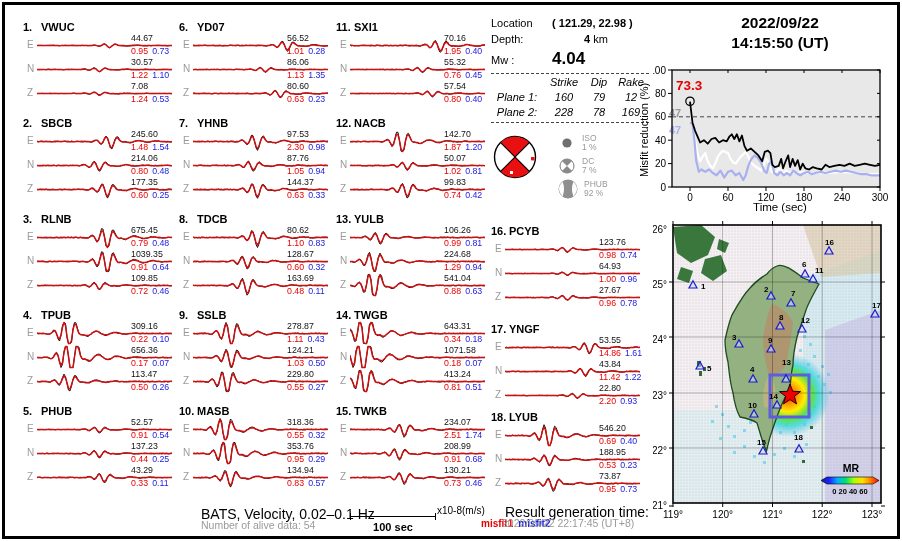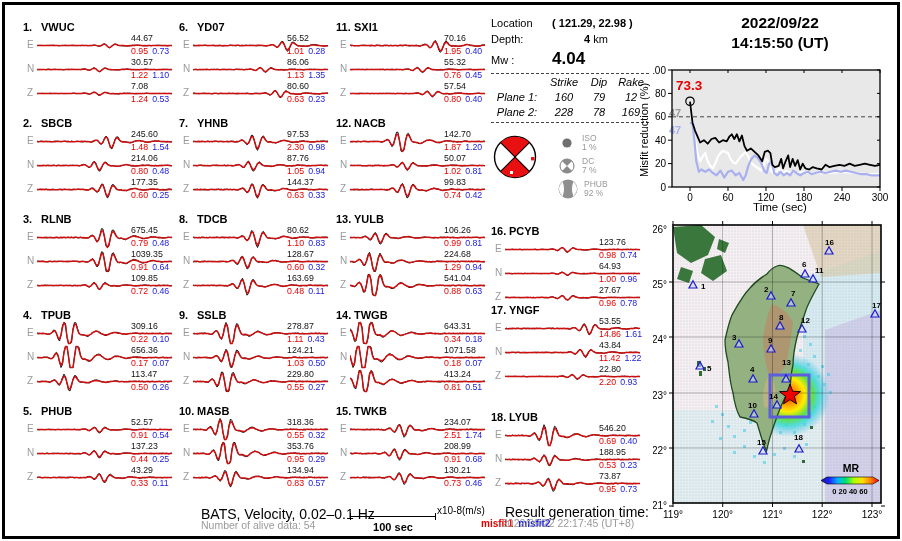--- a/index.html
+++ b/index.html
@@ -630,21 +630,21 @@
           <svg width="136" height="24" class="chan-svg">
             <path d="M0.0,12.4L1.5,12.3L3.0,12.4L4.5,12.4L6.0,12.4L7.5,12.4L9.0,12.5L10.5,12.4L12.0,12.6L13.5,12.4L15.0,12.3L16.5,12.7L18.0,12.6L19.5,12.7L21.0,12.3L22.5,12.7L24.0,12.5L25.5,12.4L27.0,12.5L28.5,12.3L30.0,12.6L31.5,12.5L33.0,12.3L34.5,12.7L36.0,12.5L37.5,12.6L39.0,12.6L40.5,12.8L42.0,12.8L43.5,12.6L45.0,12.4L46.5,11.8L48.0,11.8L49.5,12.5L51.0,13.0L52.5,13.7L54.0,12.8L55.5,11.4L57.0,10.2L58.5,10.9L60.0,13.3L61.5,14.8L63.0,15.2L64.5,14.0L66.0,11.8L67.5,10.5L69.0,10.8L70.5,11.7L72.0,12.3L73.5,12.5L75.0,12.8L76.5,12.9L78.0,12.9L79.5,12.8L81.0,13.1L82.5,13.0L84.0,12.8L85.5,12.2L87.0,12.3L88.5,12.1L90.0,12.3L91.5,12.1L93.0,12.4L94.5,12.8L96.0,12.8L97.5,12.9L99.0,12.8L100.5,12.7L102.0,12.6L103.5,12.3L105.0,12.4L106.5,12.2L108.0,12.5L109.5,12.2L111.0,12.4L112.5,12.6L114.0,12.4L115.5,12.6L117.0,12.6L118.5,12.7L120.0,12.7L121.5,12.4L123.0,12.3L124.5,12.6L126.0,12.4L127.5,12.5L129.0,12.6L130.5,12.5L132.0,12.3L133.5,12.4L135.0,12.3" fill="none" stroke="#111111" stroke-width="1" stroke-linejoin="round"></path>
             <path d="M0.0,12.5L1.5,12.3L3.0,12.4L4.5,12.7L6.0,12.6L7.5,12.6L9.0,12.3L10.5,12.5L12.0,12.4L13.5,12.5L15.0,12.7L16.5,12.6L18.0,12.6L19.5,12.6L21.0,12.6L22.5,12.3L24.0,12.6L25.5,12.5L27.0,12.7L28.5,12.6L30.0,12.7L31.5,12.5L33.0,12.6L34.5,12.6L36.0,12.3L37.5,12.3L39.0,12.4L40.5,12.5L42.0,12.5L43.5,12.7L45.0,12.2L46.5,12.1L48.0,12.1L49.5,12.6L51.0,13.3L52.5,13.4L54.0,12.9L55.5,11.6L57.0,10.7L58.5,11.4L60.0,13.1L61.5,14.6L63.0,14.8L64.5,13.5L66.0,11.9L67.5,11.0L69.0,11.1L70.5,12.0L72.0,12.3L73.5,12.8L75.0,12.7L76.5,12.9L78.0,12.6L79.5,12.7L81.0,12.7L82.5,12.8L84.0,12.8L85.5,12.5L87.0,12.3L88.5,12.1L90.0,12.1L91.5,12.2L93.0,12.5L94.5,12.4L96.0,12.6L97.5,12.7L99.0,12.8L100.5,12.7L102.0,12.5L103.5,12.5L105.0,12.4L106.5,12.4L108.0,12.5L109.5,12.4L111.0,12.5L112.5,12.6L114.0,12.6L115.5,12.7L117.0,12.6L118.5,12.6L120.0,12.4L121.5,12.4L123.0,12.4L124.5,12.3L126.0,12.4L127.5,12.6L129.0,12.5L130.5,12.6L132.0,12.5L133.5,12.5L135.0,12.4" fill="none" stroke="#cc0f0f" stroke-width="1.5" stroke-linejoin="round"></path>
           </svg>
           <div class="vals">
             <span class="amp">27.67</span>
             <span class="mis"><span class="m1">0.96</span><span class="m2">0.78</span></span>
           </div>
         </div>
       </div>
-      <div class="station" style="left: 486px; top: 299px;">
+      <div class="station" style="left: 486px; top: 318px;">
         <div class="stn-head"><span class="stn-num">17.</span><span>YNGF</span></div>
         <div class="chan-row">
           <span class="chan-label">E</span>
           <svg width="136" height="24" class="chan-svg">
             <path d="M0.0,12.6L1.5,12.1L3.0,12.8L4.5,12.8L6.0,12.7L7.5,12.8L9.0,12.3L10.5,12.5L12.0,12.4L13.5,12.3L15.0,12.7L16.5,12.8L18.0,12.8L19.5,12.4L21.0,12.3L22.5,12.5L24.0,12.2L25.5,12.3L27.0,12.8L28.5,12.6L30.0,12.8L31.5,12.3L33.0,12.5L34.5,12.2L36.0,12.5L37.5,12.6L39.0,12.6L40.5,12.5L42.0,12.7L43.5,12.3L45.0,12.3L46.5,12.2L48.0,12.1L49.5,12.6L51.0,12.4L52.5,12.4L54.0,12.9L55.5,12.4L57.0,12.4L58.5,12.5L60.0,12.7L61.5,12.7L63.0,12.9L64.5,13.2L66.0,12.6L67.5,11.9L69.0,11.5L70.5,11.8L72.0,12.8L73.5,14.6L75.0,14.9L76.5,12.5L78.0,8.5L79.5,7.7L81.0,10.6L82.5,15.5L84.0,18.9L85.5,18.0L87.0,13.9L88.5,9.4L90.0,8.3L91.5,9.0L93.0,11.3L94.5,12.7L96.0,13.0L97.5,13.1L99.0,12.9L100.5,13.0L102.0,13.6L103.5,13.7L105.0,13.3L106.5,12.6L108.0,12.3L109.5,12.0L111.0,11.8L112.5,11.5L114.0,11.6L115.5,12.1L117.0,12.8L118.5,13.0L120.0,12.9L121.5,13.1L123.0,12.9L124.5,13.0L126.0,12.3L127.5,12.6L129.0,12.1L130.5,11.8L132.0,12.1L133.5,12.5L135.0,12.5" fill="none" stroke="#111111" stroke-width="1" stroke-linejoin="round"></path>
             <path d="M0.0,12.8L1.5,12.7L3.0,12.7L4.5,12.4L6.0,12.5L7.5,12.2L9.0,12.4L10.5,12.8L12.0,12.2L13.5,12.4L15.0,12.5L16.5,12.7L18.0,12.3L19.5,12.2L21.0,12.8L22.5,12.2L24.0,12.7L25.5,12.6L27.0,12.4L28.5,12.3L30.0,12.6L31.5,12.3L33.0,12.6L34.5,12.4L36.0,12.4L37.5,12.6L39.0,12.7L40.5,12.4L42.0,12.3L43.5,12.2L45.0,12.3L46.5,12.8L48.0,12.3L49.5,12.7L51.0,12.6L52.5,12.3L54.0,12.6L55.5,12.6L57.0,12.8L58.5,12.3L60.0,12.5L61.5,12.6L63.0,12.6L64.5,12.9L66.0,12.8L67.5,11.7L69.0,11.8L70.5,11.9L72.0,13.2L73.5,14.5L75.0,14.1L76.5,12.2L78.0,9.7L79.5,8.6L81.0,10.6L82.5,14.7L84.0,18.1L85.5,17.0L87.0,13.8L88.5,10.3L90.0,8.7L91.5,9.7L93.0,11.6L94.5,12.4L96.0,12.9L97.5,13.1L99.0,13.1L100.5,13.3L102.0,13.1L103.5,13.2L105.0,13.0L106.5,12.2L108.0,12.2L109.5,12.1L111.0,11.7L112.5,11.9L114.0,12.3L115.5,12.6L117.0,12.7L118.5,12.8L120.0,12.8L121.5,13.2L123.0,12.7L124.5,12.8L126.0,12.4L127.5,12.6L129.0,12.5L130.5,11.9L132.0,12.1L133.5,12.4L135.0,12.3" fill="none" stroke="#cc0f0f" stroke-width="1.5" stroke-linejoin="round"></path>
           </svg>
           <div class="vals">
             <span class="amp">53.55</span>
             <span class="mis"><span class="m1">14.86</span><span class="m2">1.61</span></span>

